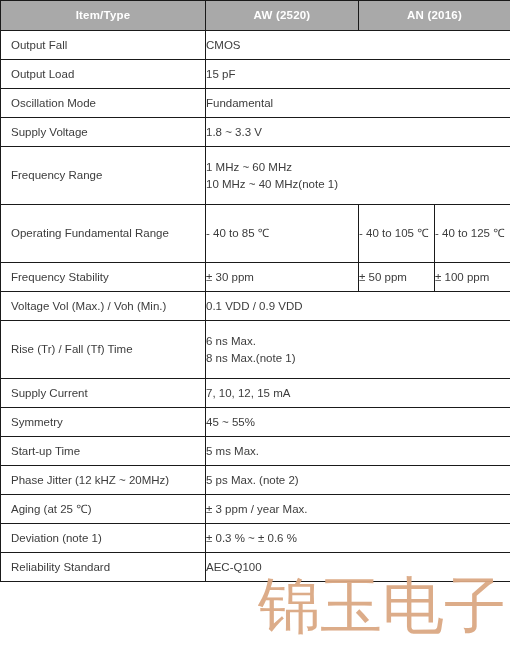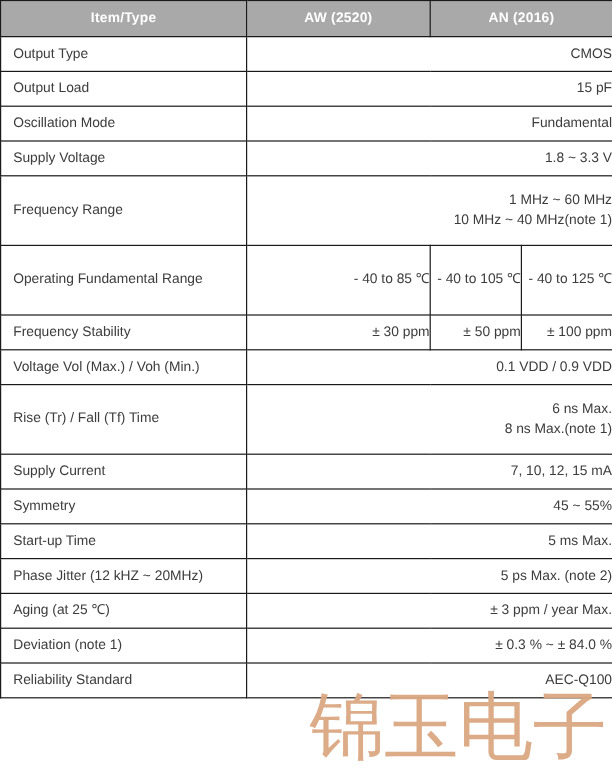--- a/index.html
+++ b/index.html
@@ -51,21 +51,21 @@
     height: 29px;
     border-color: #1a1a1a;
     letter-spacing: 0.2px;
   }
   table.spec tbody td.label {
     text-align: left;
     padding-left: 10px;
     color: #3c3c3c;
   }
   table.spec tbody td.val {
-    text-align: right;
+    text-align: left;
     color: #3c3c3c;
   }
   table.spec tbody tr { height: 29px; }
   table.spec tbody tr.tall { height: 58px; }
 
   .twoline { display: block; }
   .twoline span { display: block; }
 
   
   #watermark {
@@ -104,21 +104,21 @@
     <thead>
       <tr>
         <th>Item/Type</th>
         <th>AW (2520)</th>
         <th colspan="2">AN (2016)</th>
       </tr>
     </thead>
     <tbody>
 
       <tr>
-        <td class="label">Output Type</td>
+        <td class="label">Output Fall</td>
         <td class="val" colspan="3">CMOS</td>
       </tr>
 
       <tr>
         <td class="label">Output Load</td>
         <td class="val" colspan="3">15 pF</td>
       </tr>
 
       <tr>
         <td class="label">Oscillation Mode</td>
@@ -191,21 +191,21 @@
       </tr>
 
       <tr>
         <td class="label">Aging (at 25 ℃)</td>
         <td class="val" colspan="3">± 3 ppm / year Max.</td>
       </tr>
 
 
       <tr>
         <td class="label">Deviation (note 1)</td>
-        <td class="val" colspan="3">± 0.3 % ~ ± 84.0 %</td>
+        <td class="val" colspan="3">± 0.3 % ~ ± 0.6 %</td>
       </tr>
 
       <tr>
         <td class="label">Reliability Standard</td>
         <td class="val" colspan="3">AEC-Q100</td>
       </tr>
 
     </tbody>
   </table>
 

